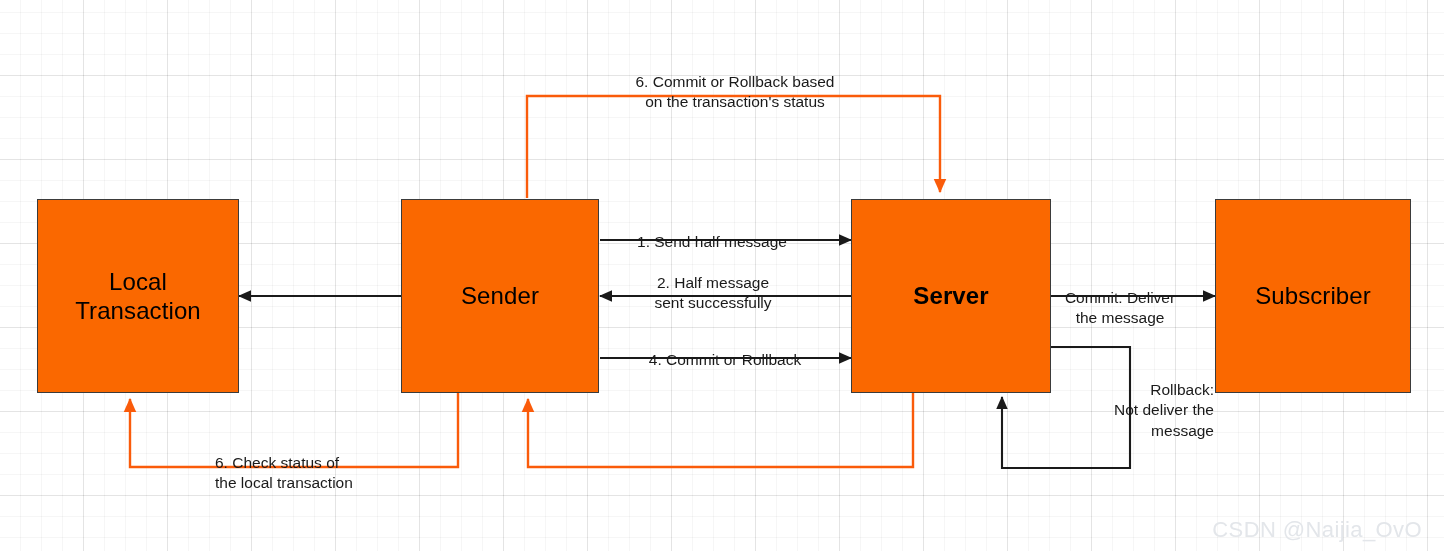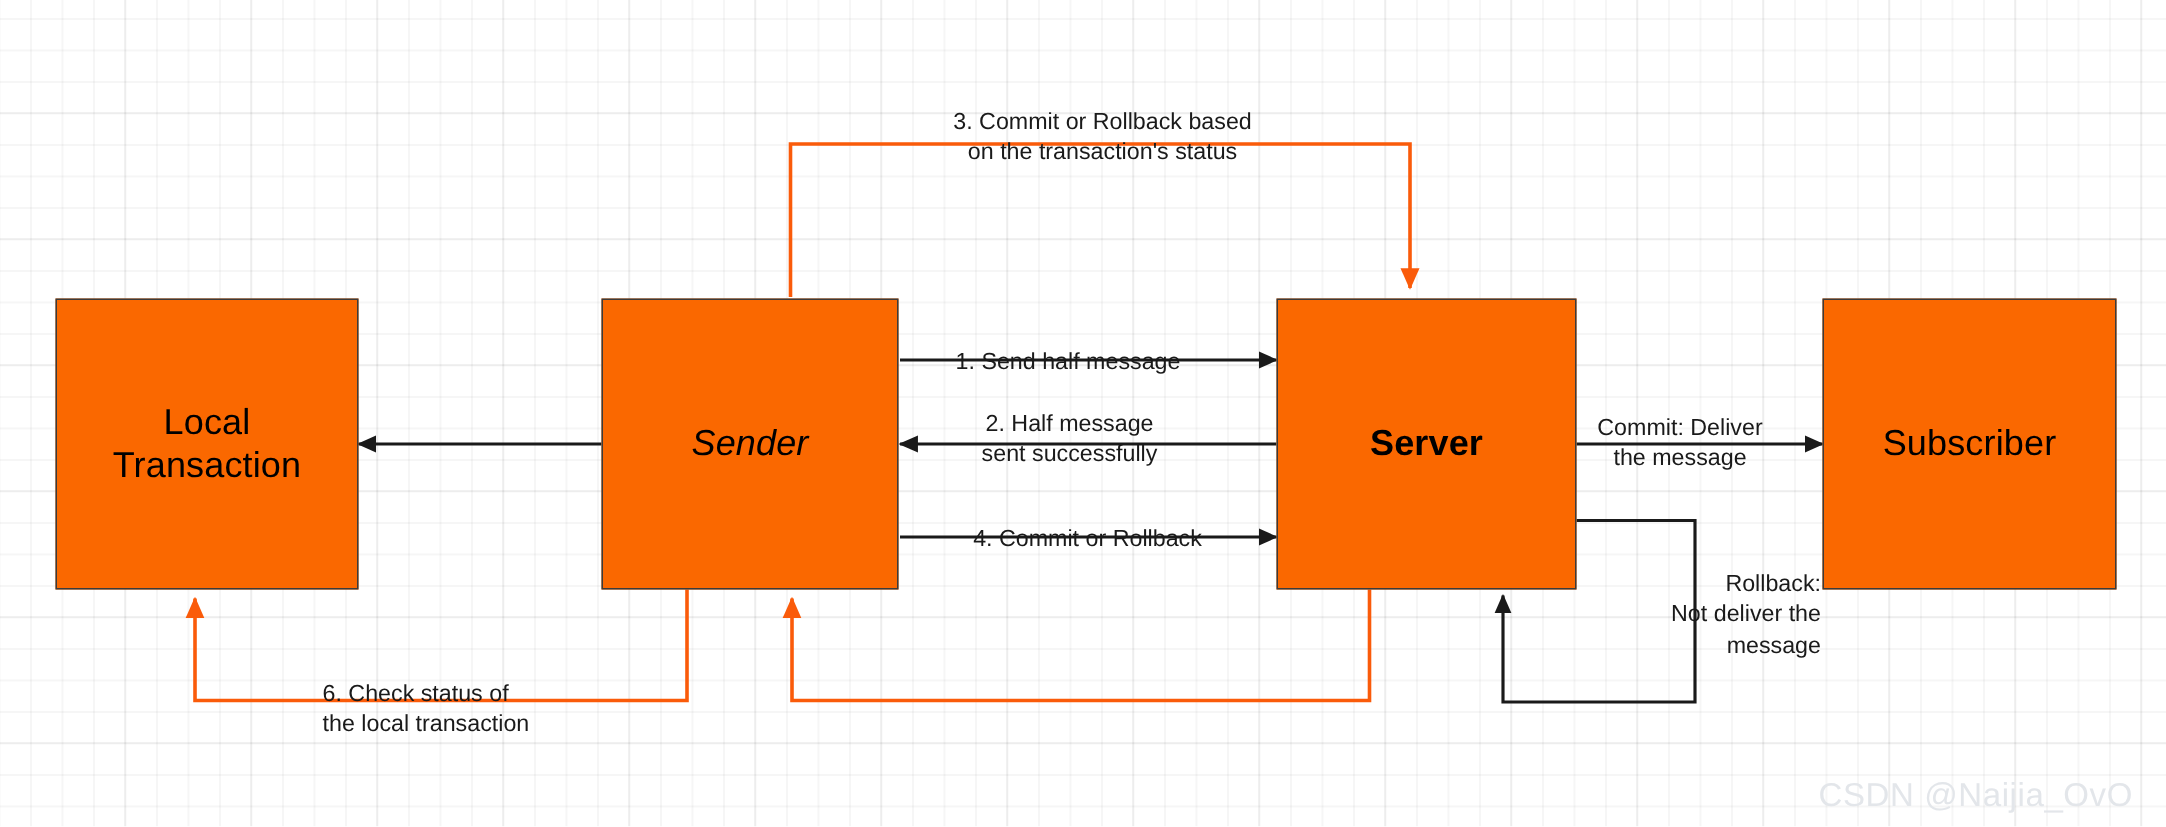--- a/index.html
+++ b/index.html
@@ -116,21 +116,21 @@
       <path d="M 458 393 L 458 467 L 130 467 L 130 399" fill="none" stroke="#fa5b0a" stroke-width="2.4" marker-end="url(#arrow-orange)"></path>
     </g>
   </svg>
 
   <div class="node" style="left:37px; top:199px; width:202px; height:194px;">
     <span style="white-space:pre-line;">Local
 Transaction</span>
   </div>
 
   <div class="node" style="left:401px; top:199px; width:198px; height:194px;">
-    <span style="white-space:pre-line;font-style:italic;">Sender</span>
+    <span style="white-space:pre-line;">Sender</span>
   </div>
 
   <div class="node" style="left:851px; top:199px; width:200px; height:194px;font-weight:bold;">
     <span style="white-space:pre-line;">Server</span>
   </div>
 
   <div class="node" style="left:1215px; top:199px; width:196px; height:194px;">
     <span style="white-space:pre-line;">Subscriber</span>
   </div>
 
@@ -139,24 +139,24 @@
   <div class="label center" style="left:633px; top:273px; width:160px;">2. Half message
 sent successfully</div>
 
 
   <div class="label center" style="left:630px; top:350px; width:190px;">4. Commit or Rollback</div>
 
 
   <div class="label left" style="left:215px; top:453px; width:200px;">6. Check status of
 the local transaction</div>
 
-  <div class="label center" style="left:580px; top:72px; width:310px;">3. Commit or Rollback based
+  <div class="label center" style="left:580px; top:72px; width:310px;">6. Commit or Rollback based
 on the transaction's status</div>
 
-  <div class="label center" style="left:1055px; top:276px; width:130px;">Commit: Deliver
+  <div class="label center" style="left:1055px; top:288px; width:130px;">Commit: Deliver
 the message</div>
 
   <div class="label left" style="left:1084px; top:380px; width:130px;text-align:right;">Rollback:
 Not deliver the
 message</div>
 
   <div class="watermark">CSDN @Naijia_OvO</div>
 
 </div>
 

